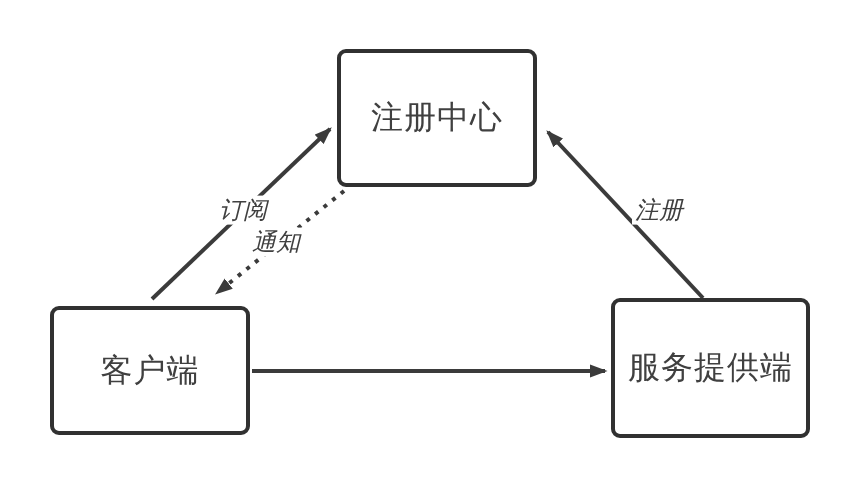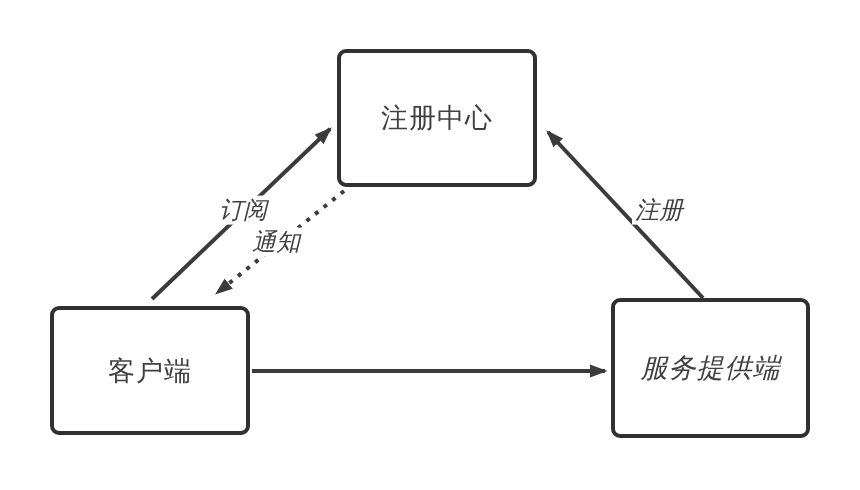--- a/index.html
+++ b/index.html
@@ -35,27 +35,27 @@
   }
   .node {
     position: absolute;
     box-sizing: border-box;
     background: var(--node-fill, #ffffff);
     border: 4px solid var(--node-border, #313131);
     border-radius: 9px;
     display: flex;
     align-items: center;
     justify-content: center;
-    font-size: 27px;
+    font-size: 32px;
     color: var(--text, #404040);
     letter-spacing: 1px;
   }
   .node-registry { left: 337px; top: 49px;  width: 200px; height: 138px; }
   .node-client   { left: 50px;  top: 299px; width: 200px; height: 129px; margin-top: 7px; }
-  .node-provider { left: 611px; top: 298px; width: 199px; height: 140px; font-style: italic; }
+  .node-provider { left: 611px; top: 298px; width: 199px; height: 140px; }
   .edge-label {
     position: absolute;
     transform: translate(-50%, -50%);
     background: var(--bg, #ffffff);
     color: var(--text, #404040);
     font-size: 24px;
     line-height: 1.2;
     padding: 0 3px;
     white-space: nowrap;
     font-style: italic;

